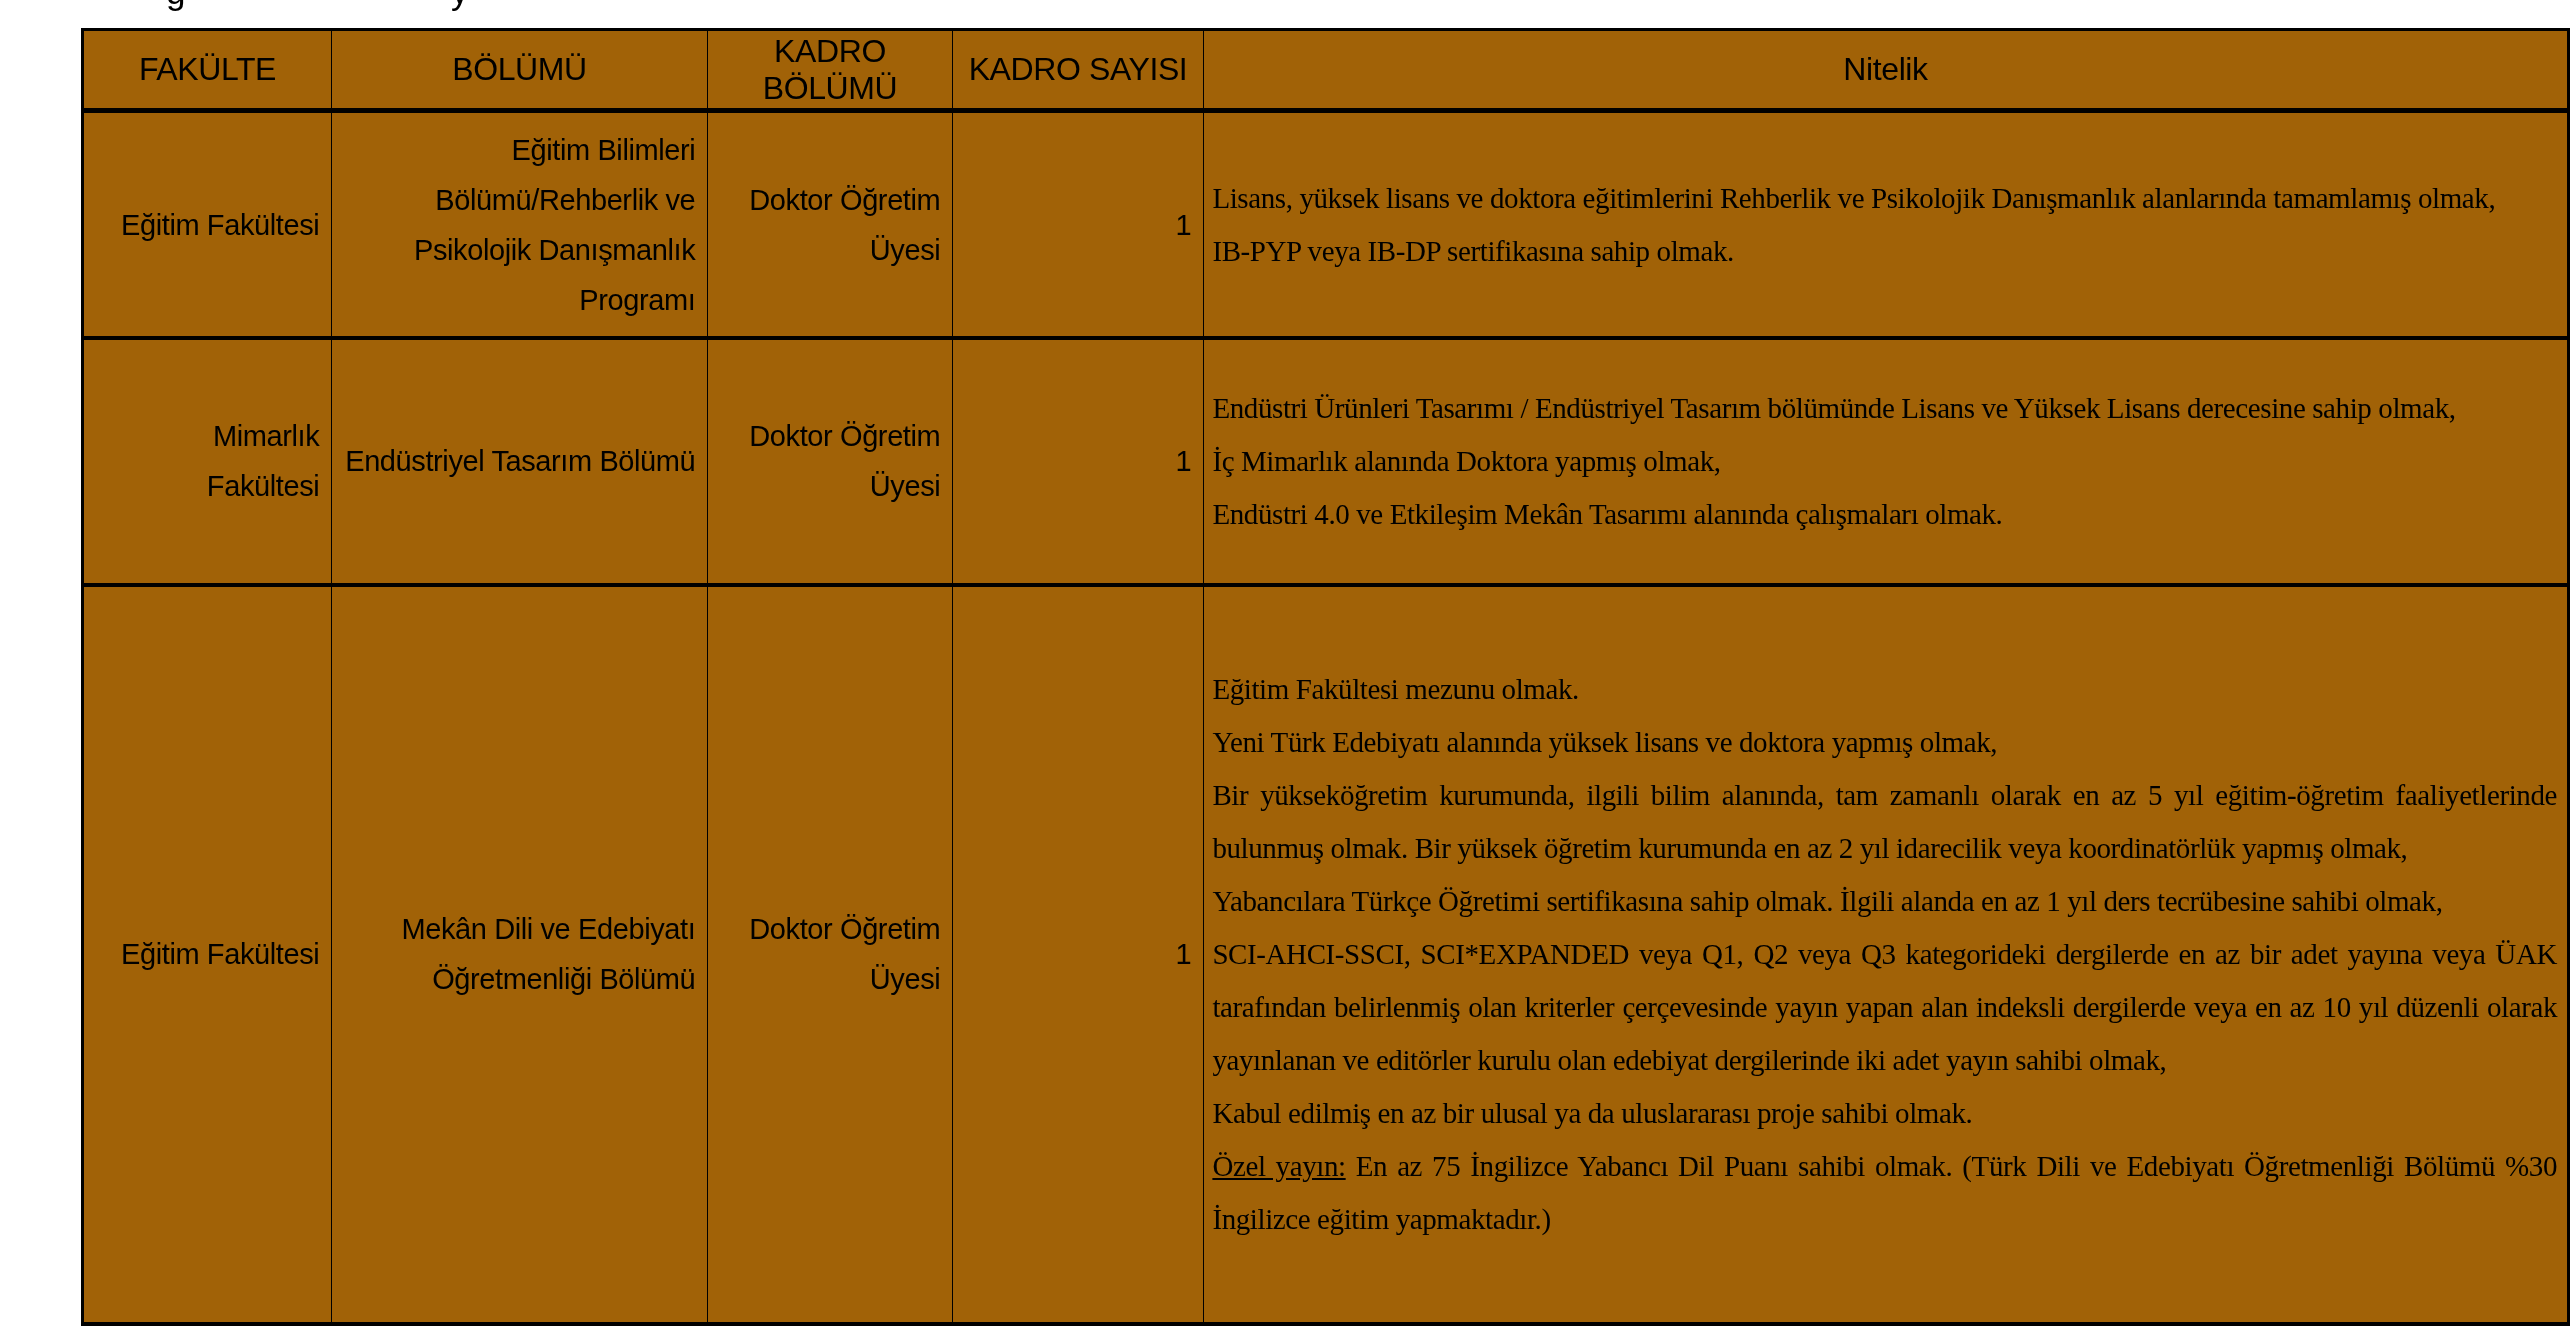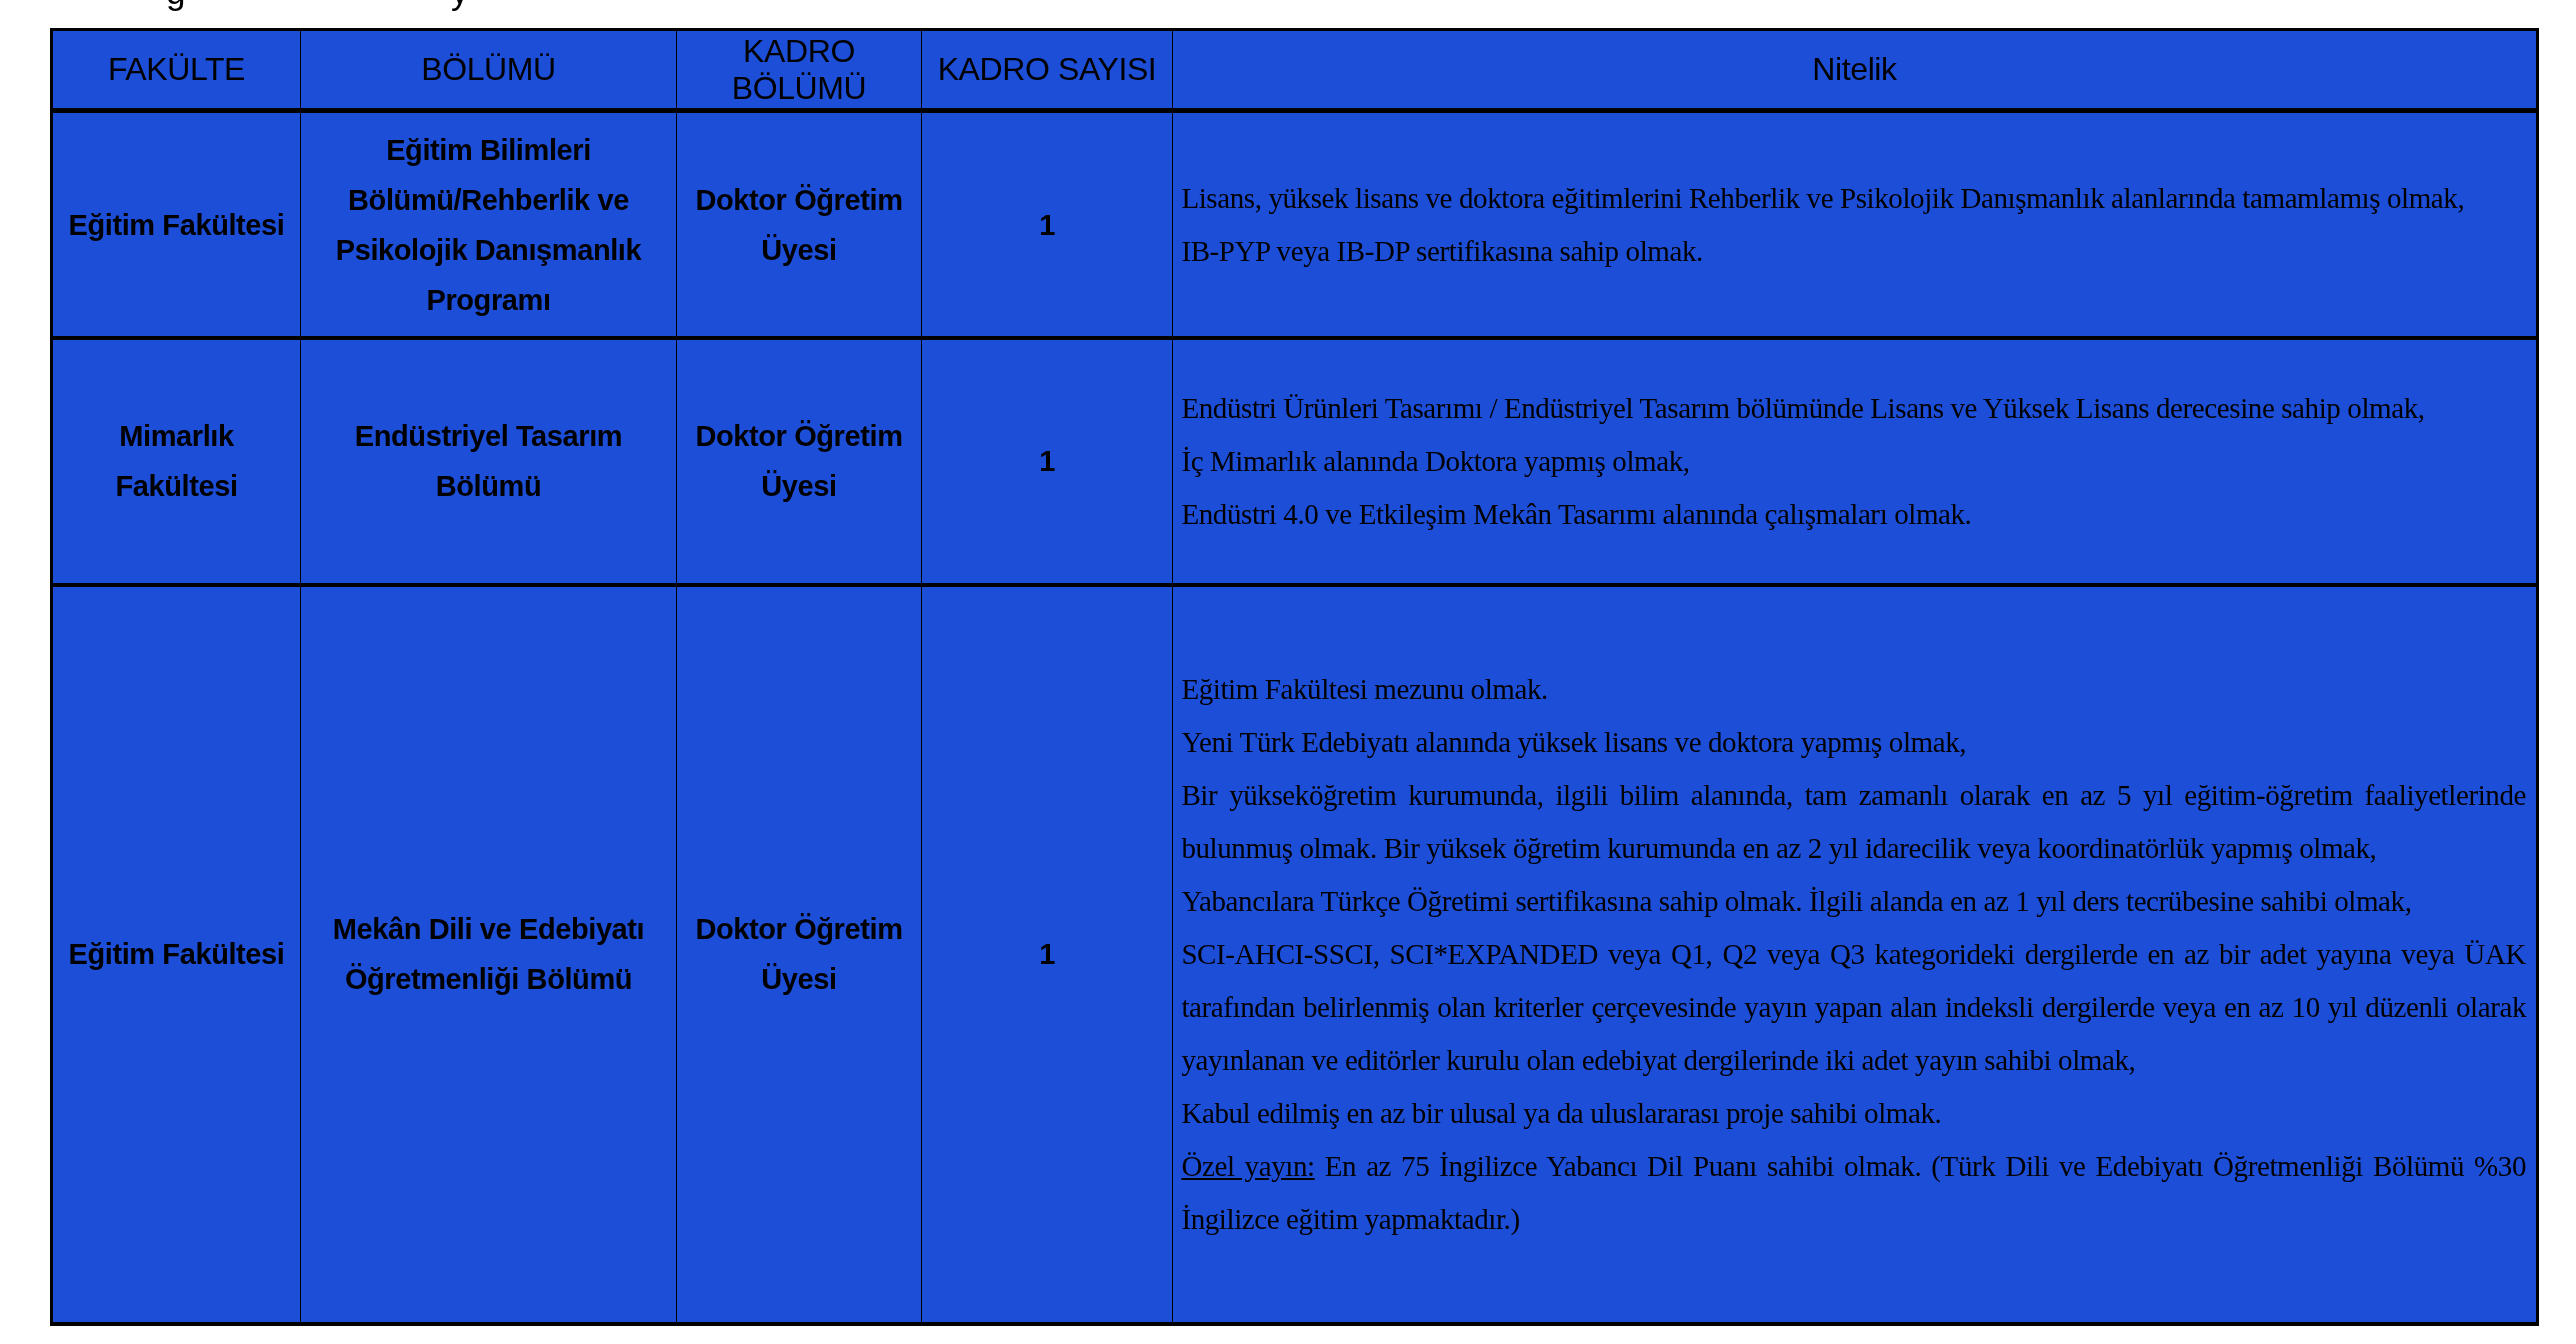--- a/index.html
+++ b/index.html
@@ -29,26 +29,26 @@
     position: absolute;
     top: -28.4px;
     font-size: 35px;
     letter-spacing: -0.4px;
   }
   .cropped-line .frag.f1 { left: 166px; }
   .cropped-line .frag.f2 { left: 451px; }
 
   table.jobs-table {
     position: absolute;
-    left: 50px;
+    left: 81px;
     top: 28px;
     border-collapse: collapse;
     table-layout: fixed;
     width: 2486px;
-    background: #1d4ed8;
+    background: #a16207;
   }
   table.jobs-table, table.jobs-table th, table.jobs-table td {
     border: 1.7px solid #000000;
   }
   table.jobs-table { border-width: 3.3px; }
   table.jobs-table thead th { border-bottom-width: 5px; }
   table.jobs-table tbody tr td { border-bottom-width: 4.2px; }
 
   th {
     font-weight: normal;
@@ -61,24 +61,23 @@
     font-stretch: condensed;
   }
   td {
     font-size: 29px;
     letter-spacing: -0.4px;
     vertical-align: middle;
     padding: 3.3px 6.7px;
     font-stretch: condensed;
   }
   td.c-center {
-    text-align: center;
+    text-align: right;
     line-height: 50px;
     padding: 3.3px 11.7px;
-    font-weight: bold;
   }
   td.c-nitelik {
     text-align: left;
     line-height: 53px;
     padding: 3.3px 10px 3.3px 8.4px;
   }
   td.c-nitelik .para {
     text-align: justify;
     font-family: Liberation Serif, serif;
   }

